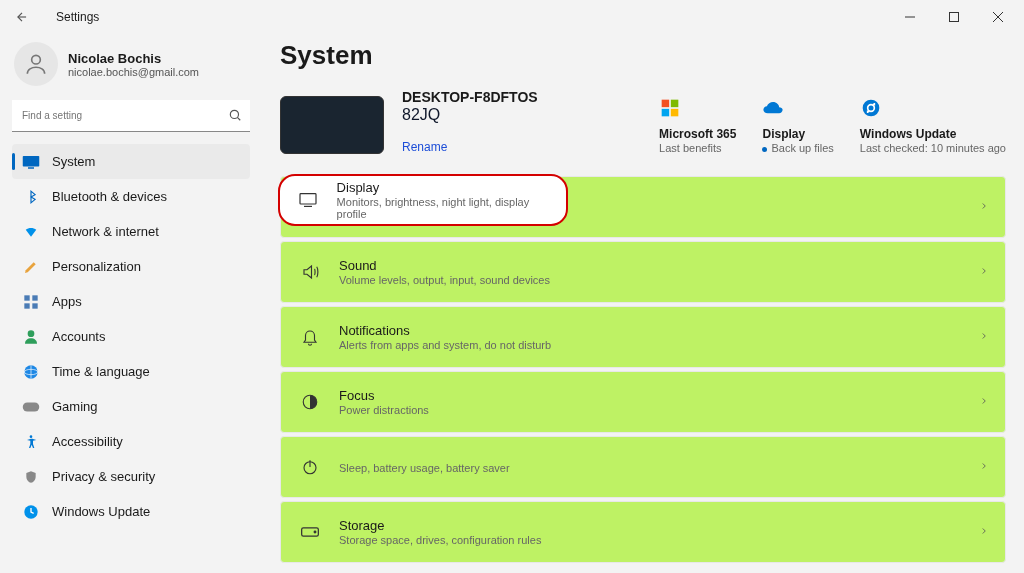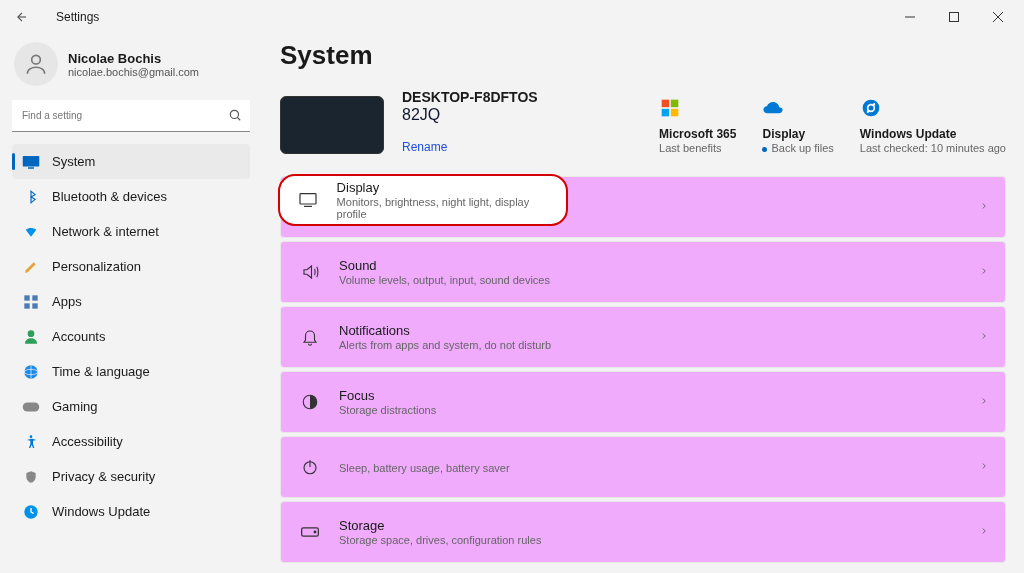--- a/index.html
+++ b/index.html
@@ -31,21 +31,21 @@
   .device-info .dev-name { font-size:14px; font-weight:600; }
   .device-info .dev-model { font-size:16px; color:#0f172a; margin-top:1px; }
   .device-info .dev-rename { font-size:12px; color:#1d4ed8; margin-top:16px; cursor:pointer; }
   .status-group { display:flex; gap:26px; margin-left:auto; }
   .status-item { display:flex; align-items:flex-start; gap:8px;flex-direction:column; }
   .status-icon { width:22px; height:22px; display:flex; align-items:center; justify-content:center; }
   .status-title { font-size:12px; font-weight:600; }
   .status-sub { font-size:11px; color:#666; margin-top:1px; }
   .bullet { display:inline-block; width:5px; height:5px; background:#0067c0; border-radius:50%; margin-right:4px; vertical-align:middle; }
   .settings-list { display:flex; flex-direction:column; gap:3px; }
-  .setting-card { background:#f0abfc; border:1px solid #e8e8e8; border-radius:4px; height:62px; display:flex; align-items:center; padding:0 18px; cursor:pointer; position:relative; }
+  .setting-card { background:#bef264; border:1px solid #e8e8e8; border-radius:4px; height:62px; display:flex; align-items:center; padding:0 18px; cursor:pointer; position:relative; }
   .setting-card.highlighted { border:2px solid #d40000; background:#fff; }
   .setting-card.highlighted { height:52px; width:290px;border-radius:17px; }
   .card-icon { width:22px; height:22px; display:flex; align-items:center; justify-content:center; margin-right:18px; color:#333; }
   .card-title { font-size:13px; font-weight:500; }
   .card-sub { font-size:11px; color:#666; margin-top:1px; }
   .chevron { position:absolute; right:16px; top:50%; transform:translateY(-50%); }
   .row-container { position:relative; }
 </style>
 </head>
 <body>
@@ -308,21 +308,21 @@
 
       <div class="setting-card">
         <div class="card-icon">
             <svg width="18" height="18" viewBox="0 0 24 24" fill="none" stroke="#333" stroke-width="1.5">
               <circle cx="12" cy="12" r="9"></circle>
               <path d="M12 3a9 9 0 010 18" fill="#333" stroke="none"></path>
             </svg>
           </div>
         <div>
           <div class="card-title">Focus</div>
-          <div class="card-sub">Storage distractions</div>
+          <div class="card-sub">Power distractions</div>
         </div>
         <span class="chevron"><svg width="10" height="12" viewBox="0 0 24 24" fill="none" stroke="#555" stroke-width="2">
               <polyline points="9 18 15 12 9 6"></polyline>
             </svg></span>
       </div>
 
       <div class="setting-card">
         <div class="card-icon">
             <svg width="18" height="18" viewBox="0 0 24 24" fill="none" stroke="#333" stroke-width="1.5">
               <circle cx="12" cy="13" r="8"></circle>

